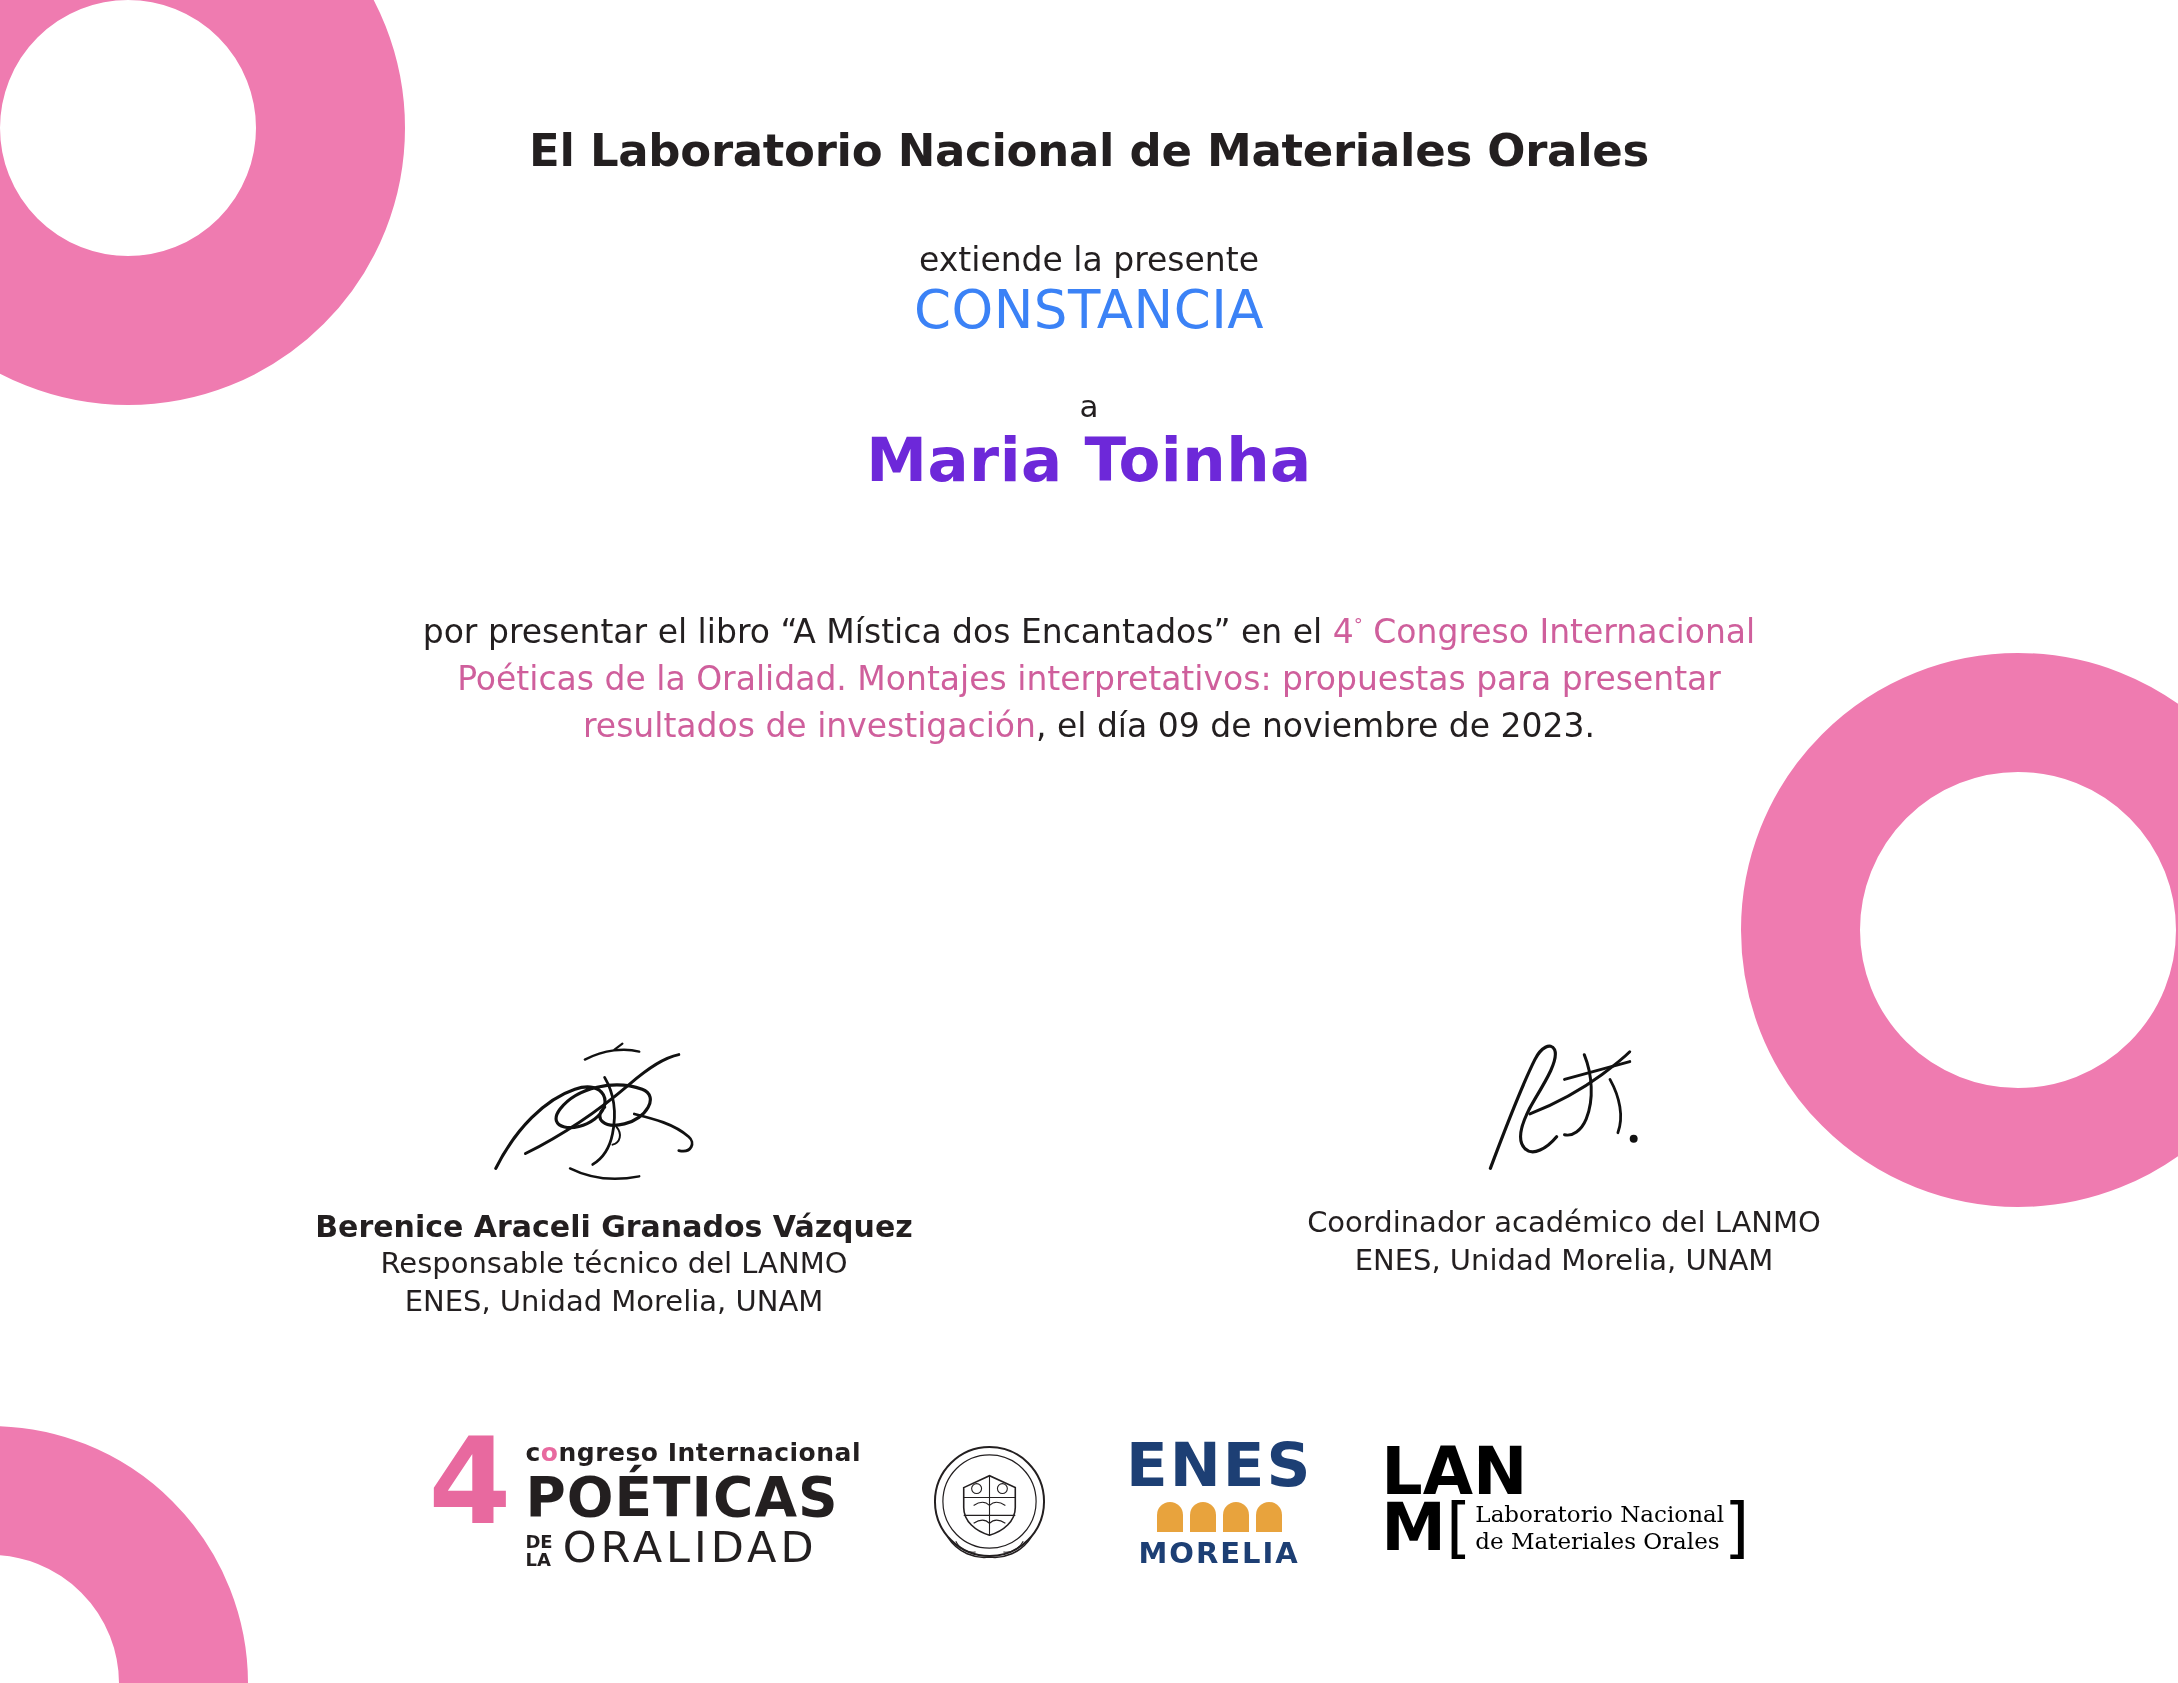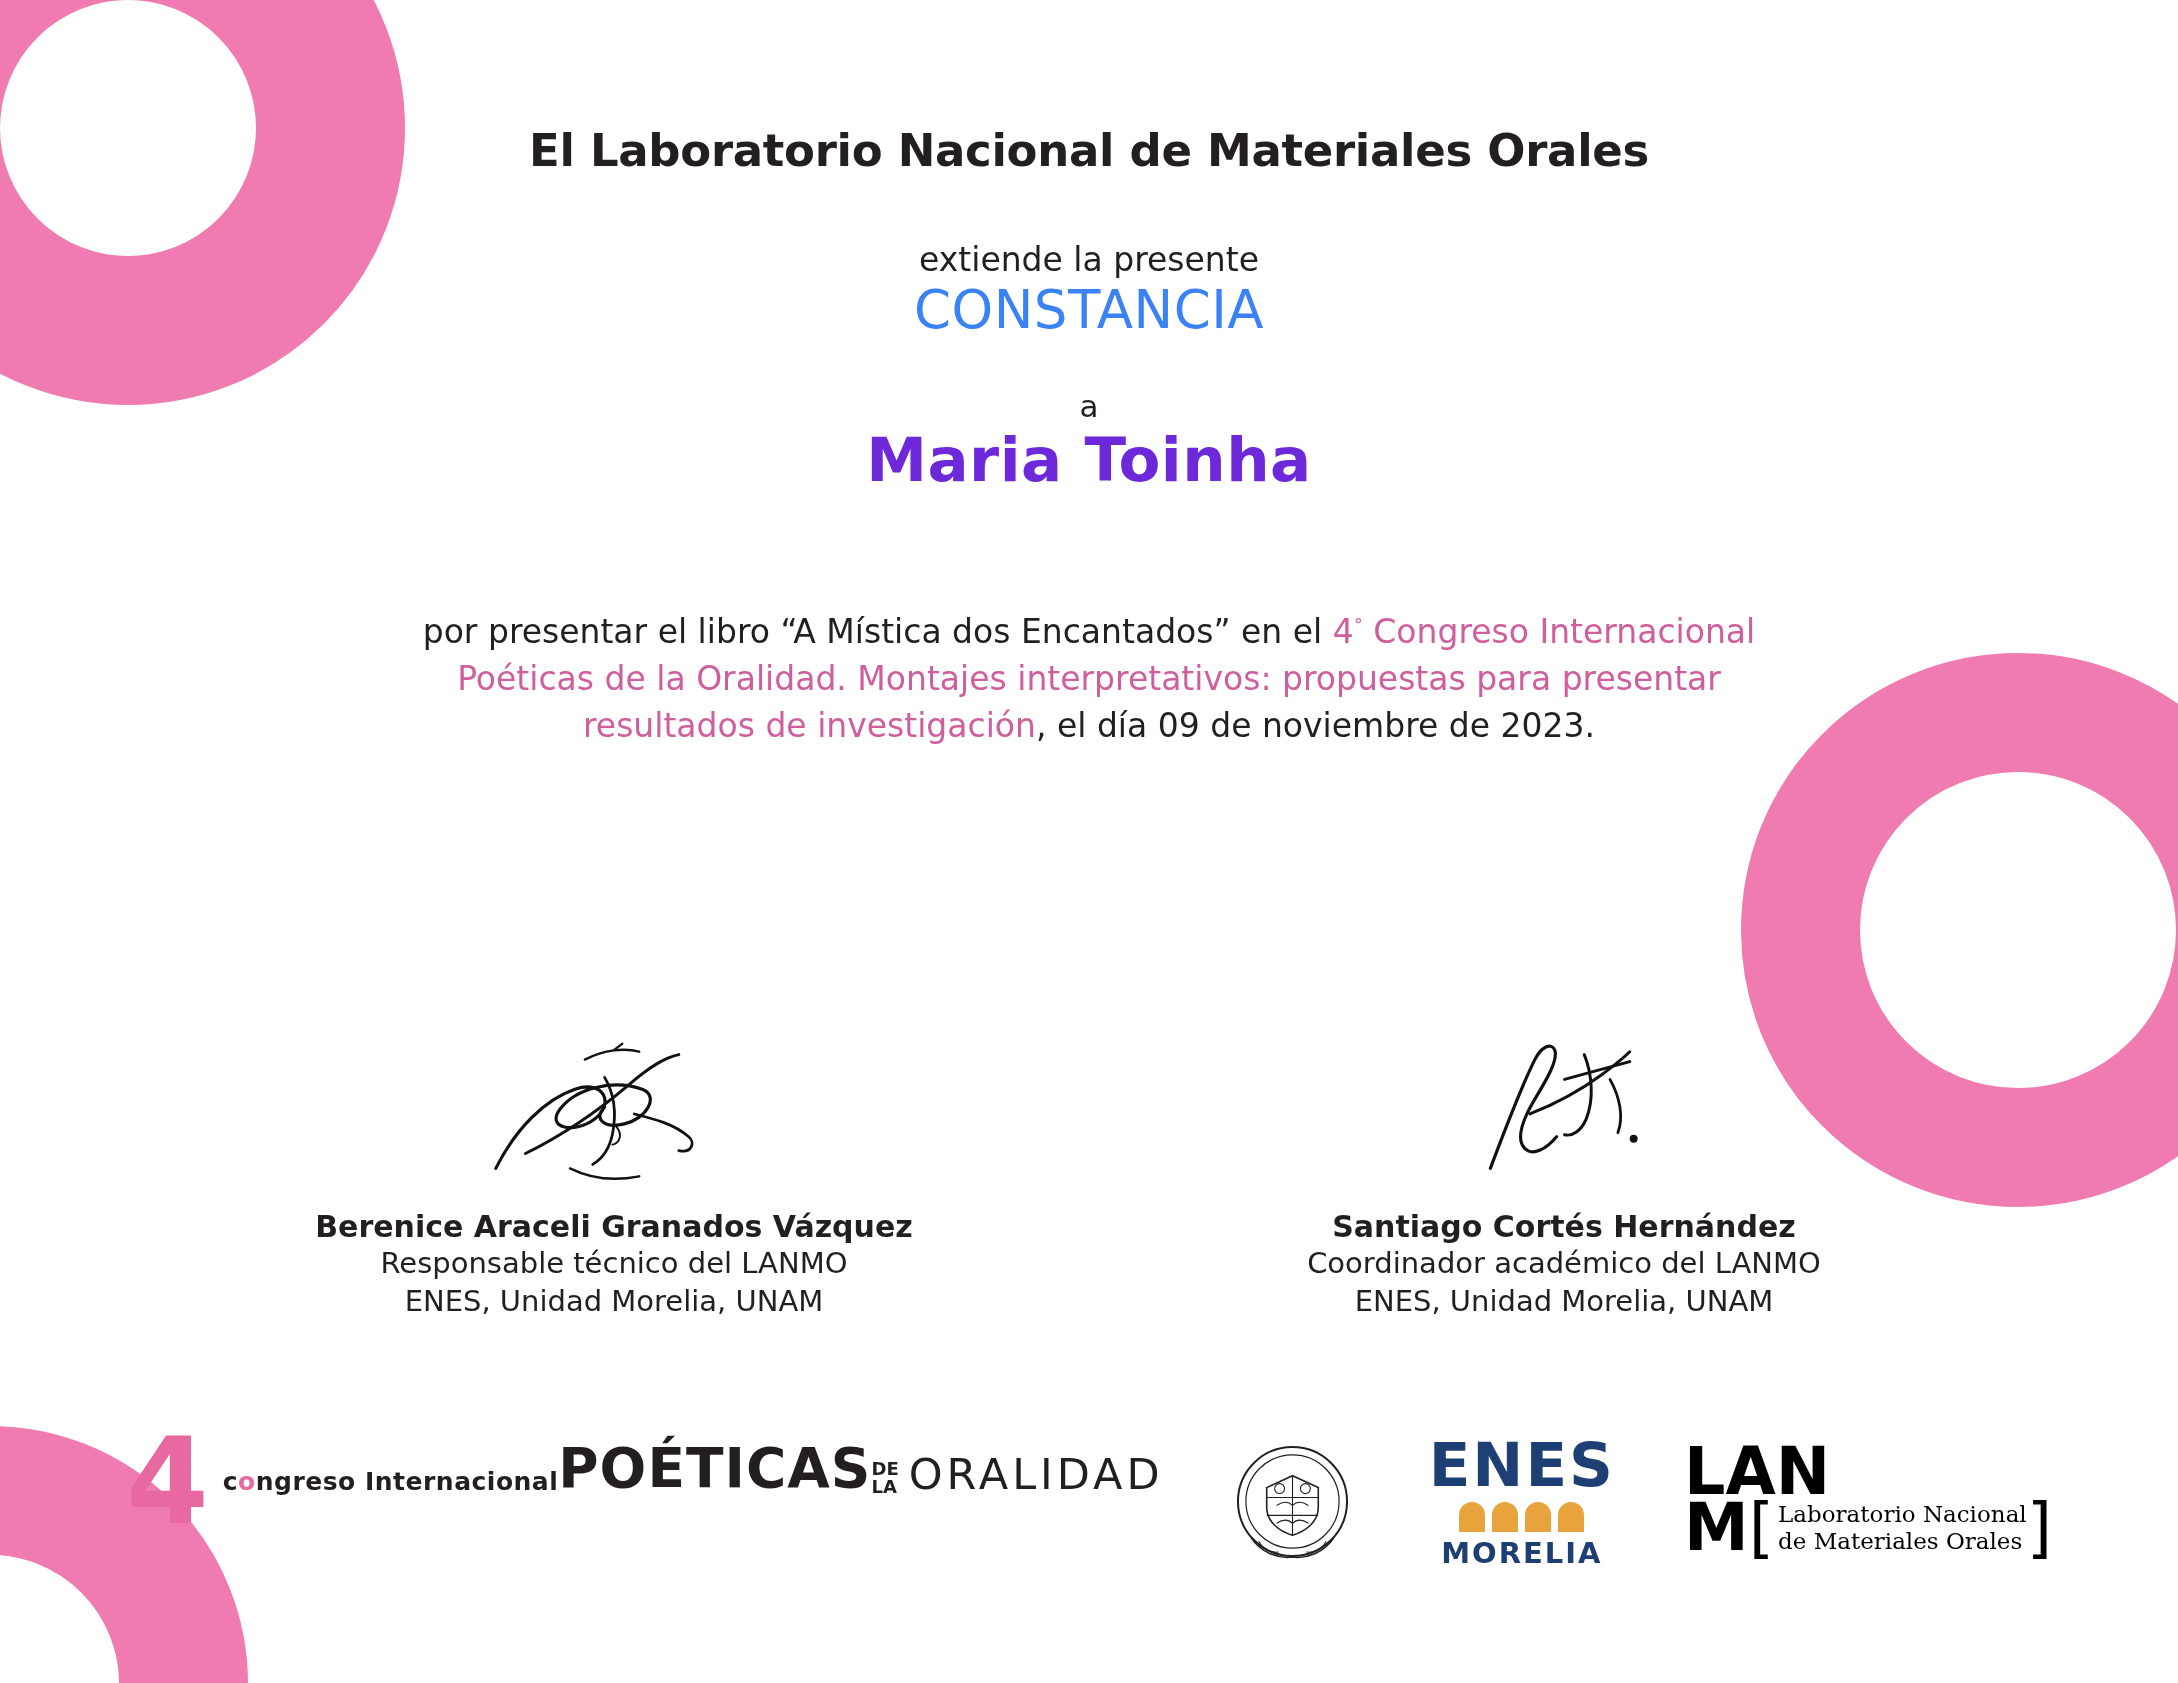--- a/index.html
+++ b/index.html
@@ -168,24 +168,23 @@
   }
   .lc-num {
     font-size: 119px;
     font-weight: 700;
     line-height: 0.82;
     color: #e8699f;
     font-family: "DejaVu Sans", sans-serif;
   }
   .lc-right {
     display: flex;
-    flex-direction: row;
+    flex-direction: column;
     justify-content: flex-start;
     padding-top: 4px;
-    align-items: flex-end;
   }
   .lc-top {
     font-size: 25px;
     font-weight: 600;
     letter-spacing: 0.5px;
     color: #231f20;
   }
   .lc-top .o-pink { color: #e8699f; }
   .lc-mid {
     font-size: 55px;
@@ -333,21 +332,20 @@
       <div class="sig-img">
         <svg width="257" height="183" viewBox="0 0 260 185" fill="none" xmlns="http://www.w3.org/2000/svg">
           <path d="M55 150 C70 110 85 70 100 40 C106 28 116 22 120 30 C124 40 112 60 100 80 C88 100 80 120 90 130 C98 138 112 130 122 118" stroke="#111" stroke-width="3.2" stroke-linecap="round"></path>
           <path d="M95 95 C120 85 145 72 168 55 C180 46 190 38 196 32" stroke="#111" stroke-width="3" stroke-linecap="round"></path>
           <path d="M150 35 C158 55 160 80 152 100 C147 112 138 118 130 116" stroke="#111" stroke-width="3" stroke-linecap="round"></path>
           <path d="M130 60 L196 42" stroke="#111" stroke-width="3" stroke-linecap="round"></path>
           <path d="M176 60 C186 78 190 98 184 114" stroke="#111" stroke-width="2.8" stroke-linecap="round"></path>
           <circle cx="200" cy="120" r="4" fill="#111"></circle>
         </svg>
       </div>
-      <div class="sig-name">Santiago Cortés Hernández</div>
       <div class="sig-role">Coordinador académico del LANMO</div>
       <div class="sig-inst">ENES, Unidad Morelia, UNAM</div>
     </div>
 
   </div>
 
   <div class="logos">
 
     <div class="logo-congreso">
       <div class="lc-num">4</div>

